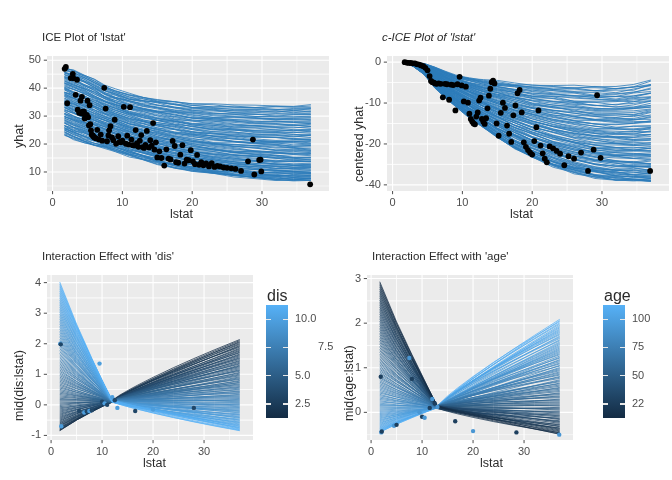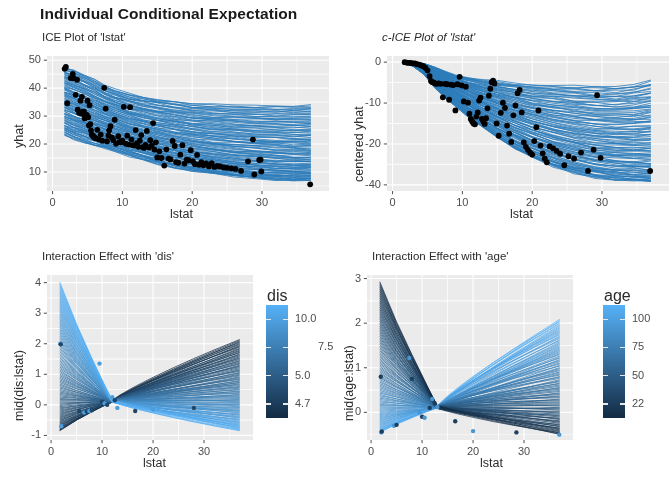--- a/index.html
+++ b/index.html
@@ -70,21 +70,20 @@
     color: #4d4d4d;
     white-space: nowrap;
   }
   .legend-bar { position: absolute; }
 </style>
 </head>
 <body>
 
 <div id="root">
 
-  <div class="main-title">Individual Conditional Expectation</div>
 
   <div class="panel">
     <div class="panel-subtitle" style="left:42px; top:31px;">ICE Plot of 'lstat'</div>
     <div class="axis-title vertical" style="left:12px; top:148px;">yhat</div>
     <div class="axis-title" style="left:170px; top:207px;">lstat</div>
     <svg class="plot-svg" id="svg-ice" width="672" height="480" style="left:0;top:0;pointer-events:none;">
         <g>
           <rect x="47" y="56" width="282" height="135" fill="#ebebeb"></rect>
           <line x1="52.584158415841586" y1="56" x2="52.584158415841586" y2="191" stroke="#ffffff" stroke-width="1.1"></line>
           <line x1="87.48514851485149" y1="56" x2="87.48514851485149" y2="191" stroke="#ffffff" stroke-width="0.55"></line>
@@ -989,21 +988,21 @@
     <div style="position: absolute; top: 318.625px; width: 5px; height: 1.3px; background: rgb(232, 232, 232); left: 283px;"></div>
     <div class="legend-label" style="left: 295px; top: 312.125px;">10.0</div>
     <div style="position: absolute; top: 346.875px; width: 5px; height: 1.3px; background: rgb(232, 232, 232); left: 266px;"></div>
     <div style="position: absolute; top: 346.875px; width: 5px; height: 1.3px; background: rgb(232, 232, 232); left: 283px;"></div>
     <div class="legend-label" style="left: 295px; top: 340.375px; margin-left: 23px;">7.5</div>
     <div style="position: absolute; top: 375.125px; width: 5px; height: 1.3px; background: rgb(232, 232, 232); left: 266px;"></div>
     <div style="position: absolute; top: 375.125px; width: 5px; height: 1.3px; background: rgb(232, 232, 232); left: 283px;"></div>
     <div class="legend-label" style="left: 295px; top: 368.625px;">5.0</div>
     <div style="position: absolute; top: 403.375px; width: 5px; height: 1.3px; background: rgb(232, 232, 232); left: 266px;"></div>
     <div style="position: absolute; top: 403.375px; width: 5px; height: 1.3px; background: rgb(232, 232, 232); left: 283px;"></div>
-    <div class="legend-label" style="left: 295px; top: 396.875px;">4.7</div>
+    <div class="legend-label" style="left: 295px; top: 396.875px;">2.5</div>
     <div style="position: absolute; top: 318.625px; width: 5px; height: 1.3px; background: rgb(232, 232, 232); left: 603px;"></div>
     <div style="position: absolute; top: 318.625px; width: 5px; height: 1.3px; background: rgb(232, 232, 232); left: 620px;"></div>
     <div class="legend-label" style="left: 632px; top: 312.125px;">100</div>
     <div style="position: absolute; top: 346.875px; width: 5px; height: 1.3px; background: rgb(232, 232, 232); left: 603px;"></div>
     <div style="position: absolute; top: 346.875px; width: 5px; height: 1.3px; background: rgb(232, 232, 232); left: 620px;"></div>
     <div class="legend-label" style="left: 632px; top: 340.375px;">75</div>
     <div style="position: absolute; top: 375.125px; width: 5px; height: 1.3px; background: rgb(232, 232, 232); left: 603px;"></div>
     <div style="position: absolute; top: 375.125px; width: 5px; height: 1.3px; background: rgb(232, 232, 232); left: 620px;"></div>
     <div class="legend-label" style="left: 632px; top: 368.625px;">50</div>
     <div style="position: absolute; top: 403.375px; width: 5px; height: 1.3px; background: rgb(232, 232, 232); left: 603px;"></div>

